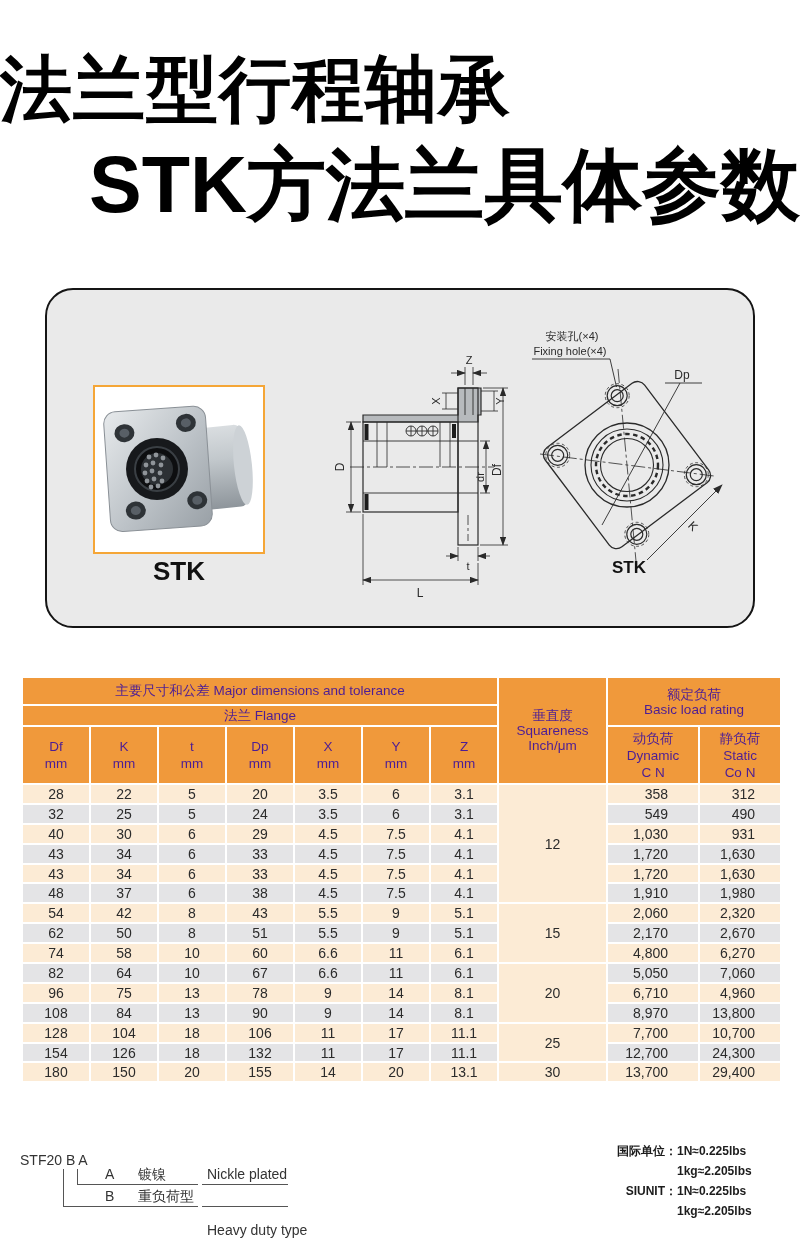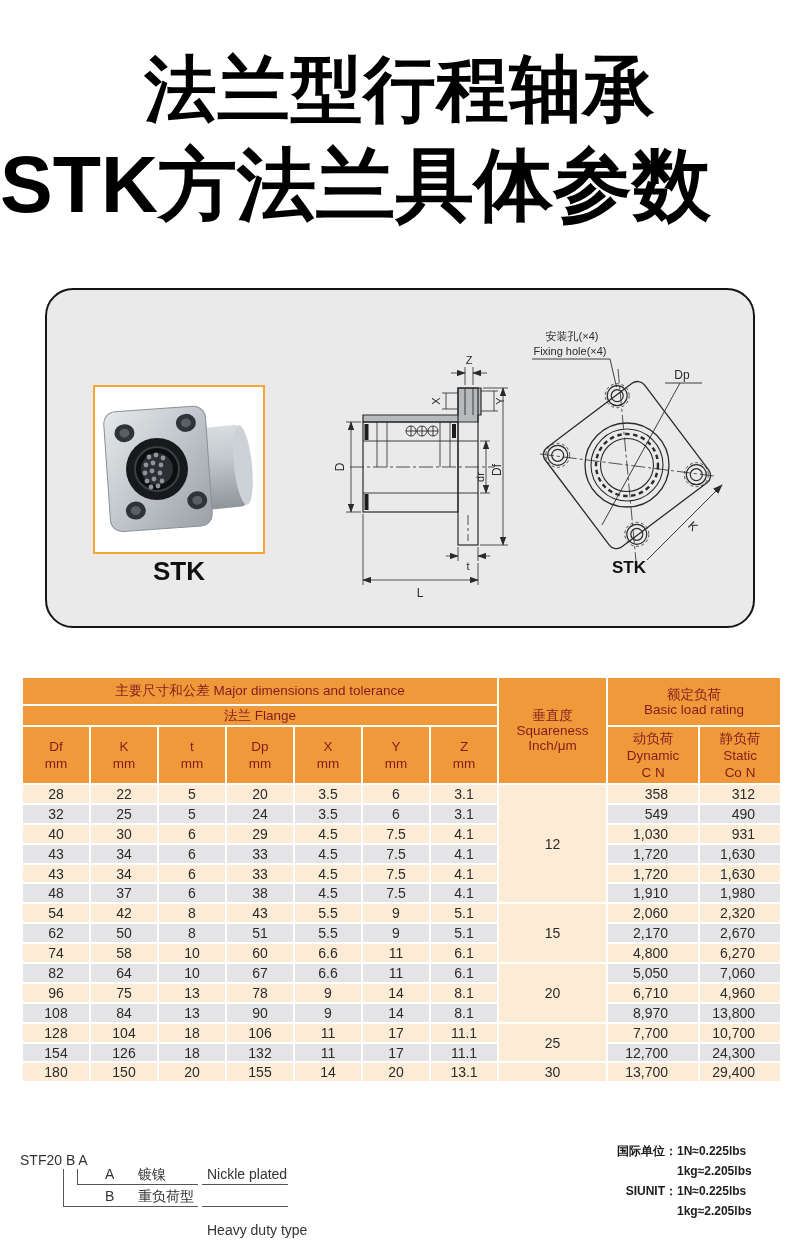--- a/index.html
+++ b/index.html
@@ -1,23 +1,23 @@
 <!DOCTYPE html>
 <html><head>
 <meta charset="utf-8">
 <style>
   * { margin:0; padding:0; box-sizing:border-box; }
   html,body { background:#ffffff; }
   body { font-family:"Liberation Sans","DejaVu Sans",sans-serif; }
   .page { position:relative; width:800px; height:1254px; background:#ffffff; overflow:hidden; }
 
   
-  .title1 { position:absolute; top:50px; left:0; width:800px; text-align:center;
+  .title1 { position:absolute; top:50px; left:0; width:800px; text-align:left;
             font-size:72px; font-weight:900; color:#000; letter-spacing:1px; line-height:1.1; }
-  .title2 { position:absolute; top:142px; left:0; width:800px; text-align:left;
+  .title2 { position:absolute; top:142px; left:0; width:800px; text-align:right;
             font-size:79px; font-weight:900; color:#000; letter-spacing:0px; line-height:1.1; }
 
   
   .panel { position:absolute; left:45px; top:288px; width:710px; height:340px;
            background:#eaeaea; border:2px solid #151515; border-radius:28px; }
   .photo-box { position:absolute; left:46px; top:95px; width:172px; height:169px;
                background:#ffffff; border:2px solid #f5a637; }
   .photo-caption { position:absolute; left:46px; top:266px; width:172px; text-align:center;
                    font-size:26px; font-weight:800; color:#111; }
   .side-svg  { position:absolute; left:285px; top:17px; }
@@ -26,21 +26,21 @@
                      font-size:17px; font-weight:800; color:#111; }
   svg text { font-family:"Liberation Sans","DejaVu Sans",sans-serif; fill:#2a2a2a; }
   .dimtxt { font-size:12px; }
   .dimtxt-sm { font-size:11px; }
   .annot { font-size:11px; }
 
   
   table.spec { position:absolute; left:21px; top:676px; width:759px;
                border-collapse:collapse; table-layout:fixed; }
   table.spec td, table.spec th { border:2px solid #ffffff; overflow:hidden; }
-  .hd { background:#f0993b; color:#7f1d1d; font-weight:400; text-align:center; }
+  .hd { background:#f0993b; color:#4c1d95; font-weight:400; text-align:center; }
   th.hd { font-size:13.5px; }
   .hd-small { font-size:12.5px; line-height:15px; }
   .colhead { font-size:13px; line-height:17px; height:58px; }
   .r1 { height:28px; }
   .r2 { height:21px; }
   tbody.specbody td { height:19.9px; font-size:14px; color:#2b2b2b; text-align:center; padding:0; }
   tbody.specbody tr.cream td { background:#fcebd5; }
   tbody.specbody tr.gray td  { background:#e4e4e6; }
   tbody.specbody td.sq { background:#fcebd5 !important; font-size:14px;margin-left:42px; }
   tbody.specbody td.dyn { text-align:right; padding-right:30px; }

